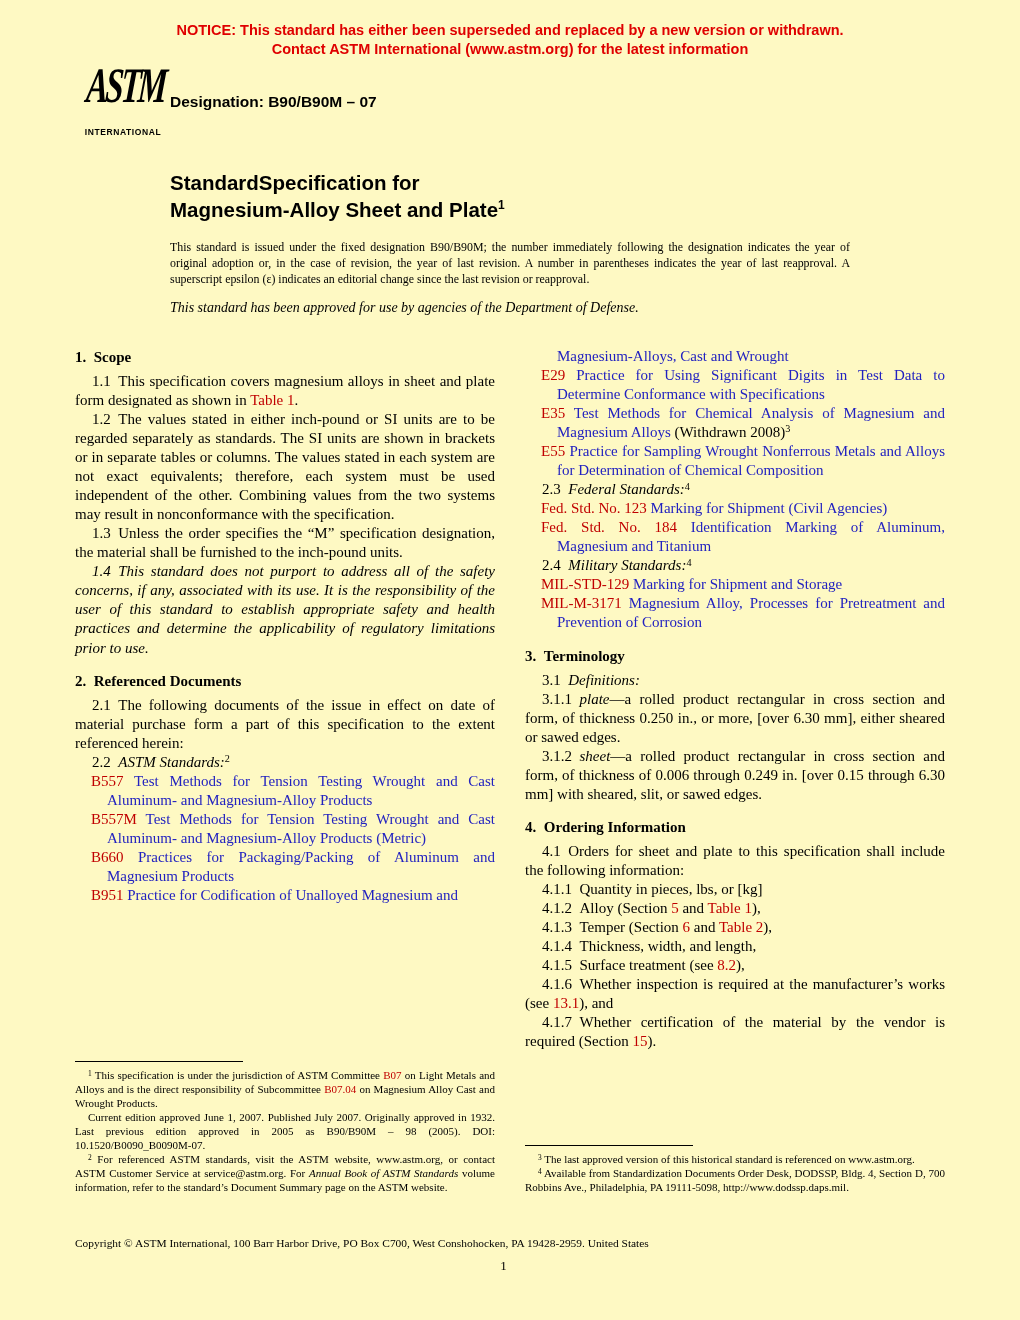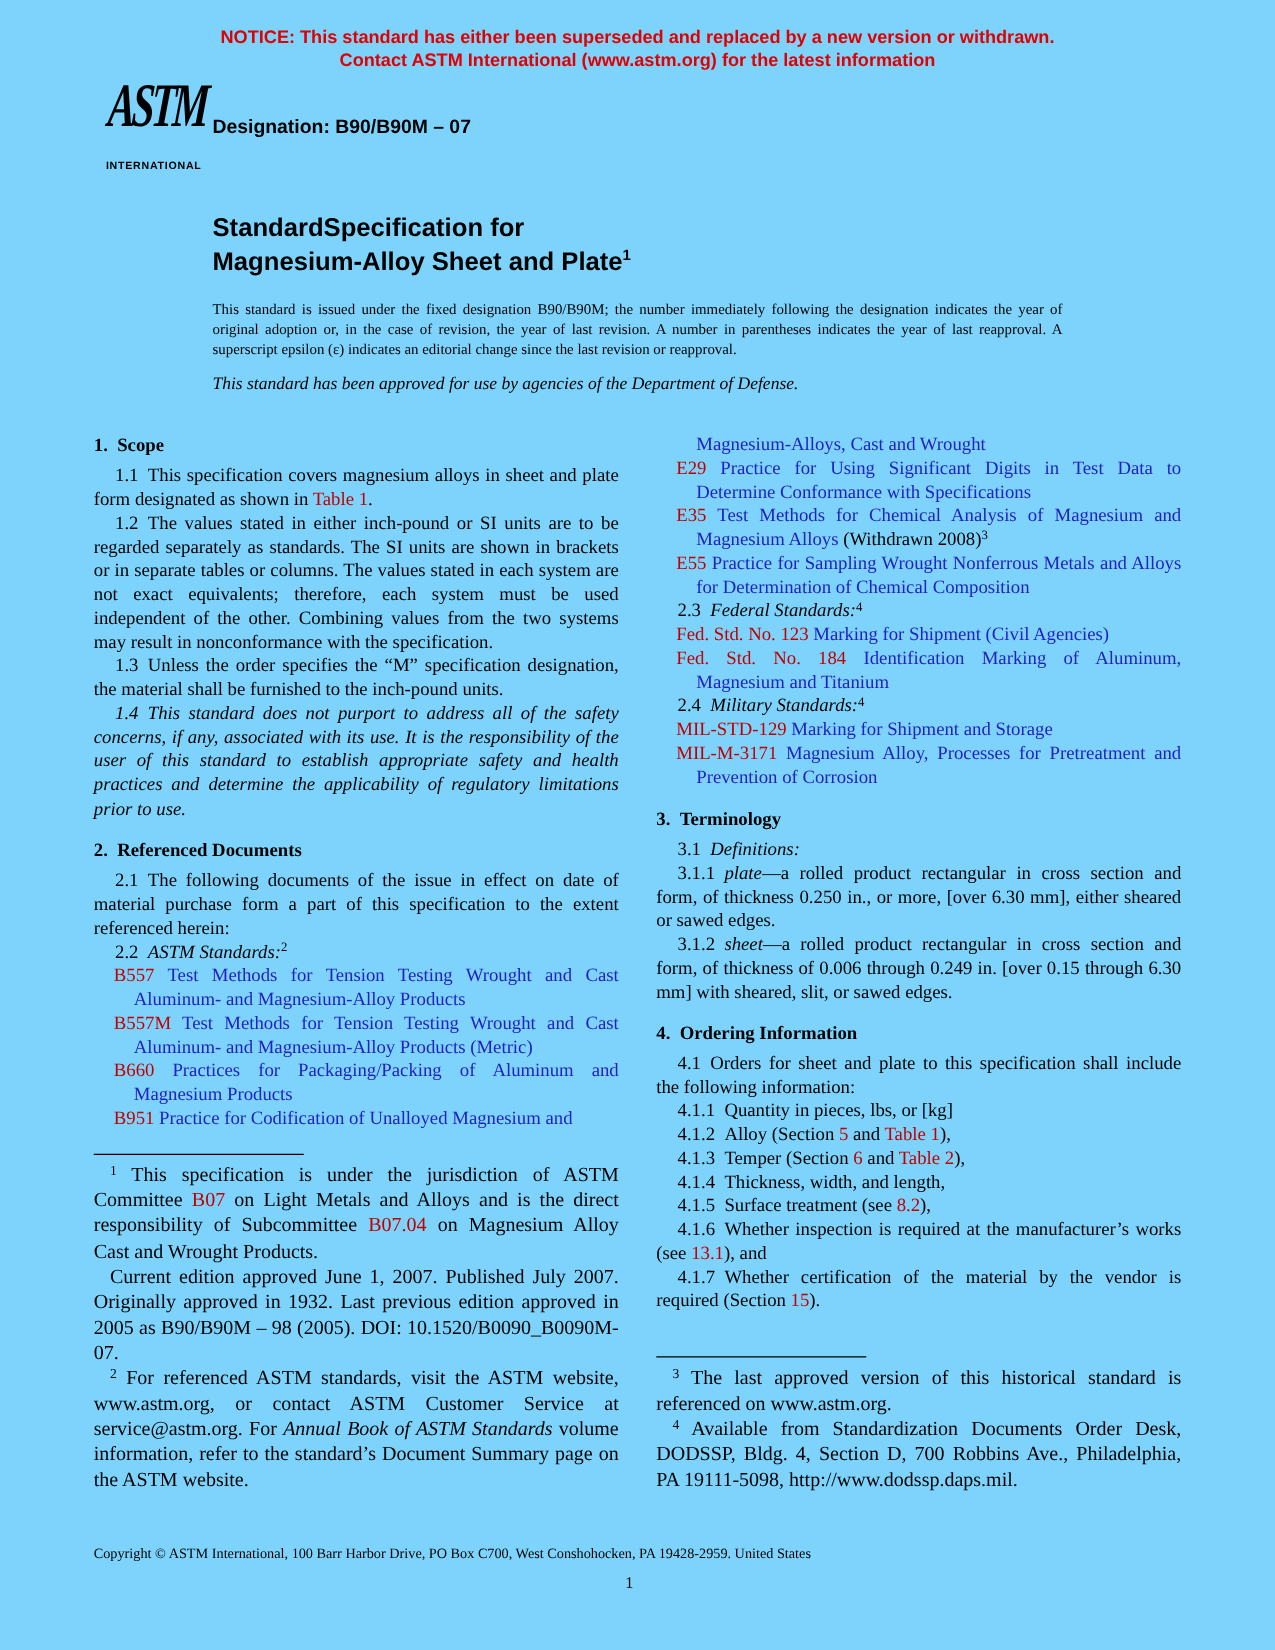--- a/index.html
+++ b/index.html
@@ -7,21 +7,21 @@
   :root {
     --notice-red: #df0000;
     --link-red: #c00000;
     --link-blue: #2222c0;
   }
   .page {
     position: relative;
     width: 1020px;
     height: 1320px;
     margin: 0 auto;
-    background: #7dd3fc;
+    background: #fef9c3;
     color: #000;
     font-family: "Liberation Serif", serif;
     overflow: hidden;
   }
   .notice {
     padding-top: 21px;
     text-align: center;
     font-family: "Liberation Sans", sans-serif;
     font-weight: bold;
     font-size: 14.5px;
@@ -74,21 +74,21 @@
     height: 848px;
     font-size: 15px;
     line-height: 1.27;
   }
   .col { width: 422px; display: flex; flex-direction: column; }
   .blk-h { font-weight: bold; margin: 14px 0 5px; }
   .col-main .blk-h:first-child { margin-top: 1px; }
   .blk-p { text-align: justify; text-indent: 17px; }
   .blk-ref { text-align: justify; padding-left: 32px; text-indent: -16px; }
   .blk-cont { text-align: left; padding-left: 32px; }
-  .footnotes { margin-top: auto; font-size: 16px; line-height: 1.27; }
+  .footnotes { margin-top: auto; font-size: 11px; line-height: 1.27; }
   .fn-rule { width: 168px; border-top: 1.2px solid #000; margin-bottom: 7px; }
   .blk-fn { text-align: justify; text-indent: 13px; }
   .sg-n { }
   .sg-i { font-style: italic; }
   .sg-red { color: var(--link-red); }
   .sg-blue { color: var(--link-blue); }
   .sg-sup { font-size: 0.68em; position: relative; top: -0.45em; }
   .footer { position: absolute; left: 75px; right: 88px; top: 1237px; }
   .copyright { font-size: 11.4px; }
   .page-number { text-align: center; font-size: 13px; margin-top: 9px; }

